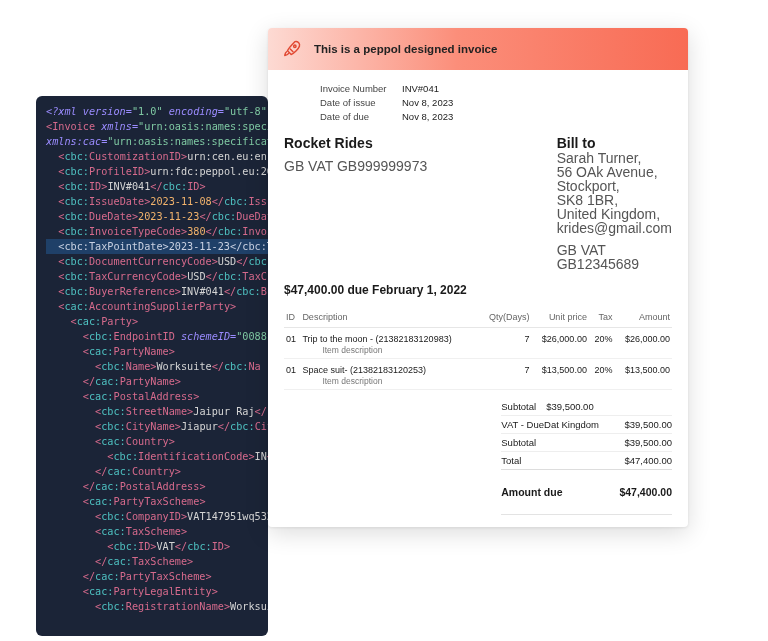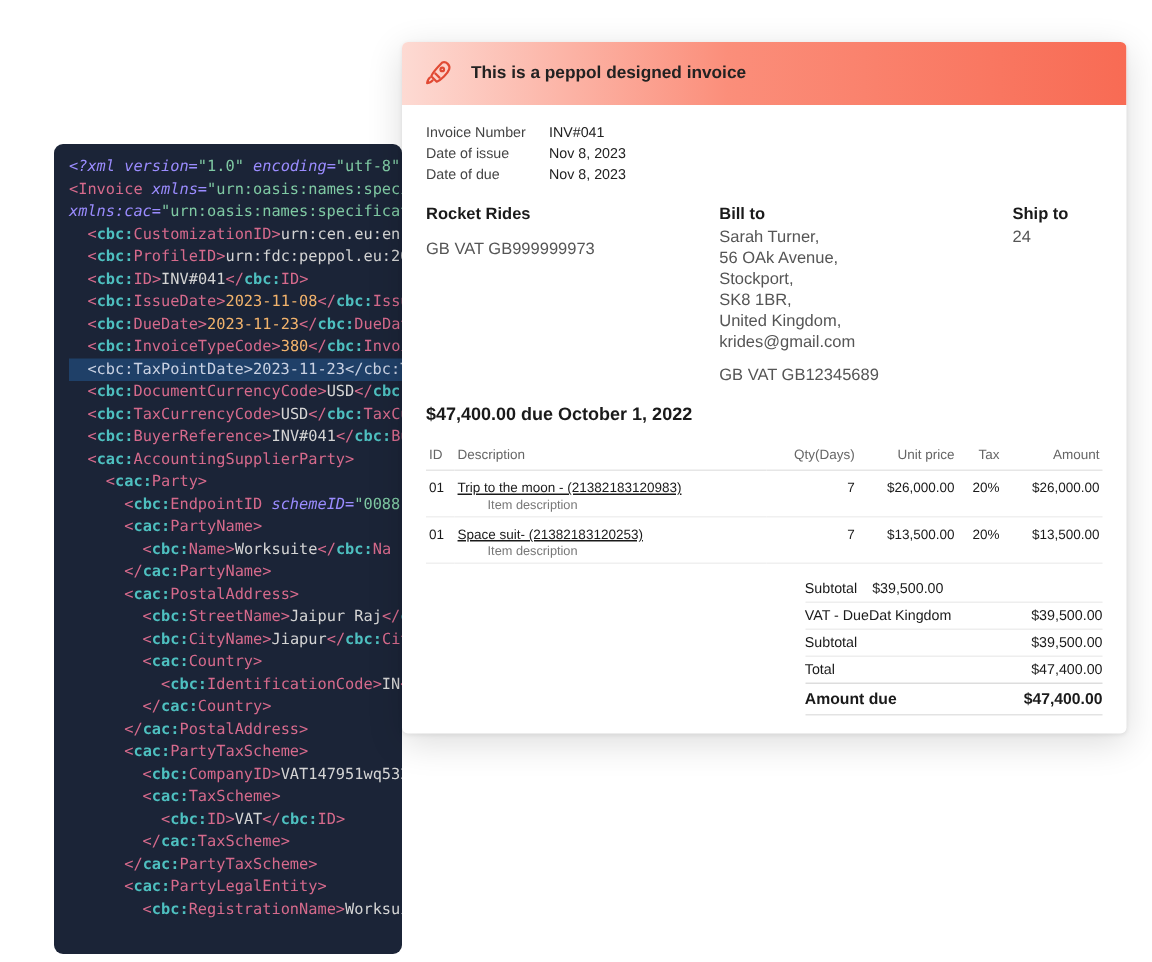--- a/index.html
+++ b/index.html
@@ -25,33 +25,33 @@
   font-family: "Menlo", "Consolas", monospace;
   font-size: 10.2px;
   line-height: 15px;
   color: #c9d1e2;
   overflow: hidden;
   white-space: pre;
 }
 .code .line { display: block; }
 .p  { color: #d66a8c; }       
 .tg { color: #d66a8c; }       
-.ns { color: #4ec0c0; font-weight: bold; }       
+.ns { color: #4ec0c0; }       
 .at { color: #9b8cff; font-style: italic; text-align: right; } 
 .st { color: #7fc9a3; }       
 .nm { color: #f2b36c; margin-top: 27px; }       
 .tx { color: #d4d4d4; }       
 .hl { background: #1f4068; display: inline-block; }
 
 
 .invoice {
   position: absolute;
   top: 28px;
   left: 268px;
-  width: 483px;
+  width: 420px;
   background: #fff;
   box-shadow: 0 6px 24px rgba(0,0,0,0.14), 0 1px 3px rgba(0,0,0,0.08);
   border-radius: 4px;
   overflow: hidden;
   color: #1a1a1a;
 }
 .banner {
   background: linear-gradient(90deg, #fddad3 0%, #fb8e7a 45%, #f86b54 100%);
   padding: 10px 14px;
   display: flex;
@@ -61,29 +61,29 @@
 .banner .logo {
   width: 22px; height: 22px;
 }
 .banner .logo svg { display: block; }
 .banner .title {
   font-size: 11.5px; font-weight: 700; color: #222;
 }
 
 .pad { padding: 12px 16px; }
 
-.meta-rows { font-size: 9.5px; line-height: 14px; }
+.meta-rows { font-size: 9.5px; line-height: 14px; margin-left: 36px; }
 .meta-rows .row { display: flex; }
 .meta-rows .lbl { width: 82px; color: #444; }
 .meta-rows .val { font-weight: 400; color: #222; }
 
 .parties {
   display: flex;
   margin-top: 12px;
-  font-size: 11px;
+  font-size: 14px;
   line-height: 14px;
 }
 .parties .col { flex: 1; padding-right: 10px; }
 .parties .col:last-child { flex: 0 0 60px; padding-right: 0; }
 .parties .h { font-weight: 700; margin-bottom: 1px; }
 .parties .muted { color: #555; }
 .parties .gap { height: 8px; }
 
 .due {
   font-size: 12px;
@@ -103,40 +103,40 @@
   color: #666;
   padding: 5px 2px;
   border-bottom: 1px solid #e6e6e6;
 }
 table.items th.right, table.items td.right { text-align: right; }
 table.items td {
   padding: 6px 2px 3px;
   vertical-align: top;
   border-bottom: 1px solid #f0f0f0;
 }
-table.items td .desc { color: #1a1a1a; text-decoration: underline; }
+table.items td .desc { color: #1a1a1a; }
 table.items td .sub  { color: #777; font-size: 8.5px; margin-top: 1px; padding-left: 20px; }
 
 .totals {
   margin-top: 8px;
   font-size: 9.5px;
 }
 .totals .trow {
   display: flex;
   padding: 4px 0;
 }
 .totals .trow { justify-content: flex-end; }
 .totals .amountdue {
   font-weight: 700; font-size: 10.5px; border-top: 1px solid #e3e3e3; border-bottom: 1px solid #e3e3e3;
   padding: 6px 0;
 }
 .totals-wrap { margin-left: 56%; }
 .totals-wrap .trow { display: flex; justify-content: space-between; padding: 3px 0; }
 .totals-wrap .trow.lineabove { border-top: 1px solid #eee; }
-.totals-wrap .trow.amountdue { font-weight: 700; font-size: 10.5px; padding: 4px 0; border-top:1px solid #ddd;}
+.totals-wrap .trow.amountdue { font-weight: 700; font-size: 10.5px; padding: 16px 0; border-top:1px solid #ddd;}
 
 </style>
 </head>
 <body>
 
 <div class="code" id="code-block"><span class="line"><span class="at">&lt;?xml </span><span class="at">version=</span><span class="st">"1.0"</span><span class="at"> encoding=</span><span class="st">"utf-8"</span><span class="p">?&gt;</span></span><span class="line"><span class="p">&lt;</span><span class="tg">Invoice </span><span class="at">xmlns=</span><span class="st">"urn:oasis:names:specifi</span></span><span class="line"><span class="at">xmlns:cac=</span><span class="st">"urn:oasis:names:specificati</span></span><span class="line">  <span class="p">&lt;</span><span class="ns">cbc:</span><span class="tg">CustomizationID</span><span class="p">&gt;</span><span class="tx">urn:cen.eu:en16</span></span><span class="line">  <span class="p">&lt;</span><span class="ns">cbc:</span><span class="tg">ProfileID</span><span class="p">&gt;</span><span class="tx">urn:fdc:peppol.eu:201</span></span><span class="line">  <span class="p">&lt;</span><span class="ns">cbc:</span><span class="tg">ID</span><span class="p">&gt;</span><span class="tx">INV#041</span><span class="p">&lt;/</span><span class="ns">cbc:</span><span class="tg">ID</span><span class="p">&gt;</span></span><span class="line">  <span class="p">&lt;</span><span class="ns">cbc:</span><span class="tg">IssueDate</span><span class="p">&gt;</span><span class="nm">2023-11-08</span><span class="p">&lt;/</span><span class="ns">cbc:</span><span class="tg">Issu</span></span><span class="line">  <span class="p">&lt;</span><span class="ns">cbc:</span><span class="tg">DueDate</span><span class="p">&gt;</span><span class="nm">2023-11-23</span><span class="p">&lt;/</span><span class="ns">cbc:</span><span class="tg">DueDat</span></span><span class="line">  <span class="p">&lt;</span><span class="ns">cbc:</span><span class="tg">InvoiceTypeCode</span><span class="p">&gt;</span><span class="nm">380</span><span class="p">&lt;/</span><span class="ns">cbc:</span><span class="tg">Invoi</span></span><span class="line"><span class="hl">  &lt;cbc:TaxPointDate&gt;2023-11-23&lt;/cbc:Ta</span></span><span class="line">  <span class="p">&lt;</span><span class="ns">cbc:</span><span class="tg">DocumentCurrencyCode</span><span class="p">&gt;</span><span class="tx">USD</span><span class="p">&lt;/</span><span class="ns">cbc</span></span><span class="line">  <span class="p">&lt;</span><span class="ns">cbc:</span><span class="tg">TaxCurrencyCode</span><span class="p">&gt;</span><span class="tx">USD</span><span class="p">&lt;/</span><span class="ns">cbc:</span><span class="tg">TaxCur</span></span><span class="line">  <span class="p">&lt;</span><span class="ns">cbc:</span><span class="tg">BuyerReference</span><span class="p">&gt;</span><span class="tx">INV#041</span><span class="p">&lt;/</span><span class="ns">cbc:</span><span class="tg">Bu</span></span><span class="line">  <span class="p">&lt;</span><span class="ns">cac:</span><span class="tg">AccountingSupplierParty</span><span class="p">&gt;</span></span><span class="line">    <span class="p">&lt;</span><span class="ns">cac:</span><span class="tg">Party</span><span class="p">&gt;</span></span><span class="line">      <span class="p">&lt;</span><span class="ns">cbc:</span><span class="tg">EndpointID </span><span class="at">schemeID=</span><span class="st">"0088"</span></span><span class="line">      <span class="p">&lt;</span><span class="ns">cac:</span><span class="tg">PartyName</span><span class="p">&gt;</span></span><span class="line">        <span class="p">&lt;</span><span class="ns">cbc:</span><span class="tg">Name</span><span class="p">&gt;</span><span class="tx">Worksuite</span><span class="p">&lt;/</span><span class="ns">cbc:</span><span class="tg">Na</span></span><span class="line">      <span class="p">&lt;/</span><span class="ns">cac:</span><span class="tg">PartyName</span><span class="p">&gt;</span></span><span class="line">      <span class="p">&lt;</span><span class="ns">cac:</span><span class="tg">PostalAddress</span><span class="p">&gt;</span></span><span class="line">        <span class="p">&lt;</span><span class="ns">cbc:</span><span class="tg">StreetName</span><span class="p">&gt;</span><span class="tx">Jaipur Raj</span><span class="p">&lt;/</span><span class="ns">cb</span></span><span class="line">        <span class="p">&lt;</span><span class="ns">cbc:</span><span class="tg">CityName</span><span class="p">&gt;</span><span class="tx">Jiapur</span><span class="p">&lt;/</span><span class="ns">cbc:</span><span class="tg">City</span></span><span class="line">        <span class="p">&lt;</span><span class="ns">cac:</span><span class="tg">Country</span><span class="p">&gt;</span></span><span class="line">          <span class="p">&lt;</span><span class="ns">cbc:</span><span class="tg">IdentificationCode</span><span class="p">&gt;</span><span class="tx">IN</span><span class="p">&lt;/</span></span><span class="line">        <span class="p">&lt;/</span><span class="ns">cac:</span><span class="tg">Country</span><span class="p">&gt;</span></span><span class="line">      <span class="p">&lt;/</span><span class="ns">cac:</span><span class="tg">PostalAddress</span><span class="p">&gt;</span></span><span class="line">      <span class="p">&lt;</span><span class="ns">cac:</span><span class="tg">PartyTaxScheme</span><span class="p">&gt;</span></span><span class="line">        <span class="p">&lt;</span><span class="ns">cbc:</span><span class="tg">CompanyID</span><span class="p">&gt;</span><span class="tx">VAT147951wq532</span></span><span class="line">        <span class="p">&lt;</span><span class="ns">cac:</span><span class="tg">TaxScheme</span><span class="p">&gt;</span></span><span class="line">          <span class="p">&lt;</span><span class="ns">cbc:</span><span class="tg">ID</span><span class="p">&gt;</span><span class="tx">VAT</span><span class="p">&lt;/</span><span class="ns">cbc:</span><span class="tg">ID</span><span class="p">&gt;</span></span><span class="line">        <span class="p">&lt;/</span><span class="ns">cac:</span><span class="tg">TaxScheme</span><span class="p">&gt;</span></span><span class="line">      <span class="p">&lt;/</span><span class="ns">cac:</span><span class="tg">PartyTaxScheme</span><span class="p">&gt;</span></span><span class="line">      <span class="p">&lt;</span><span class="ns">cac:</span><span class="tg">PartyLegalEntity</span><span class="p">&gt;</span></span><span class="line">        <span class="p">&lt;</span><span class="ns">cbc:</span><span class="tg">RegistrationName</span><span class="p">&gt;</span><span class="tx">Worksuite</span></span></div>
 
 <div class="invoice">
   <div class="banner">
     <span class="logo">
@@ -178,27 +178,23 @@
             <div class="muted">Sarah Turner,</div>
             <div class="muted">56 OAk Avenue,</div>
             <div class="muted">Stockport,</div>
             <div class="muted">SK8 1BR,</div>
             <div class="muted">United Kingdom,</div>
             <div class="muted">krides@gmail.com</div>
           </div>
         <div class="gap"></div>
         <div class="muted">GB VAT GB12345689</div>
       </div>
-      <div class="col">
-        <div class="h">Ship to</div>
-        <div class="muted">24</div>
-      </div>
     </div>
 
-    <div class="due">$47,400.00 due October 1, 2022</div>
+    <div class="due">$47,400.00 due February 1, 2022</div>
 
     <table class="items">
       <thead>
           <tr id="items-head">
             <th>ID</th>
             <th>Description</th>
             <th class="right">Qty(Days)</th>
             <th class="right">Unit price</th>
             <th class="right">Tax</th>
             <th class="right">Amount</th>

